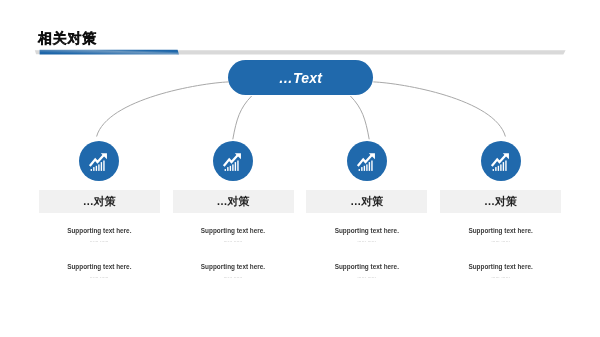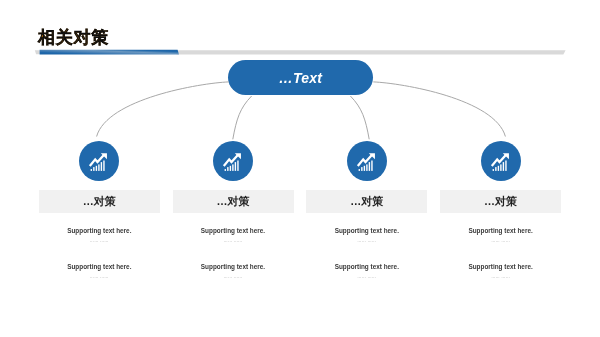--- a/index.html
+++ b/index.html
@@ -1,18 +1,18 @@
 <!DOCTYPE html>
 <html><head>
 <meta charset="utf-8">
 <style>
   html,body{margin:0;padding:0;}
   body{width:600px;height:337px;background:#fff;font-family:"Liberation Sans",sans-serif;overflow:hidden;-webkit-font-smoothing:antialiased;text-rendering:optimizeLegibility;}
   .slide{position:relative;width:600px;height:337px;background:#fff;will-change:transform;transform:translateZ(0);}
-  .title{position:absolute;left:38px;top:28px;font-size:17px;font-weight:900;color:#a16207;line-height:20px;white-space:nowrap;letter-spacing:0.75px;-webkit-text-stroke:0.42px #0d0d0d;}
+  .title{position:absolute;left:38px;top:28px;font-size:14px;font-weight:900;color:#737373;line-height:20px;white-space:nowrap;letter-spacing:0.75px;-webkit-text-stroke:0.42px #0d0d0d;}
   .headbar{position:absolute;left:0;top:0;width:600px;height:337px;}
   .pill{position:absolute;left:228px;top:60px;width:145px;height:35px;border-radius:17.5px;background:#2069AC;}
   .pill-label{position:absolute;left:0;top:0;width:145px;height:35px;display:flex;align-items:center;justify-content:center;color:#fff;font-weight:bold;font-style:italic;font-size:14px;letter-spacing:.25px;padding-top:0.5px;}
   .connectors{position:absolute;left:0;top:0;width:600px;height:337px;}
   .node{position:absolute;top:141px;width:40px;height:40px;border-radius:50%;background:#2069AC;}
   .node svg{position:absolute;left:9.2px;top:11.1px;display:block;}
   .lbl{position:absolute;top:190px;height:23px;background:#F1F1F1;display:flex;align-items:center;justify-content:center;font-size:11px;font-weight:bold;color:#1f1f1f;}
   .sup{position:absolute;width:160px;text-align:center;}
   .sup .l1{font-size:6.4px;color:#3a3a3a;font-weight:bold;line-height:8px;white-space:nowrap;}
   .sup .l2{font-size:4.2px;color:#8a8a8a;letter-spacing:.2px;line-height:11px;}

